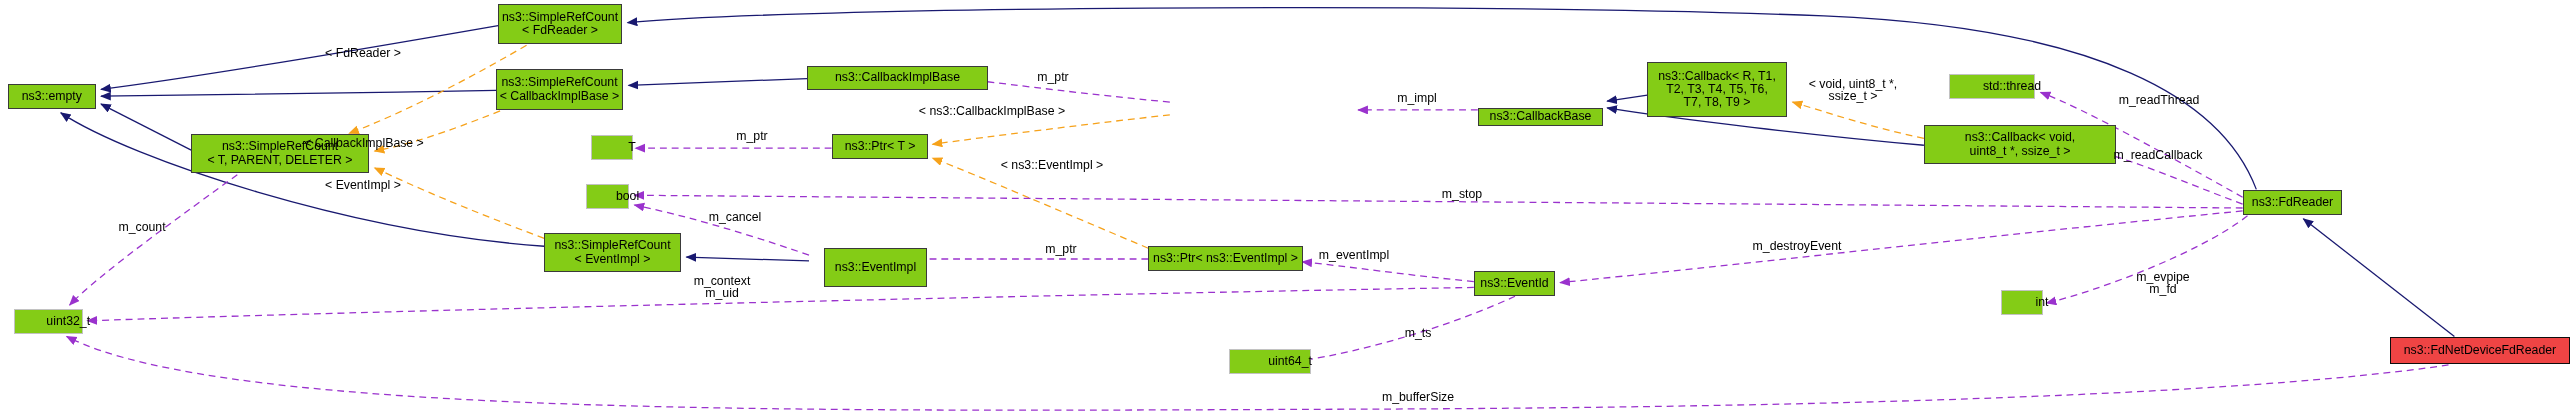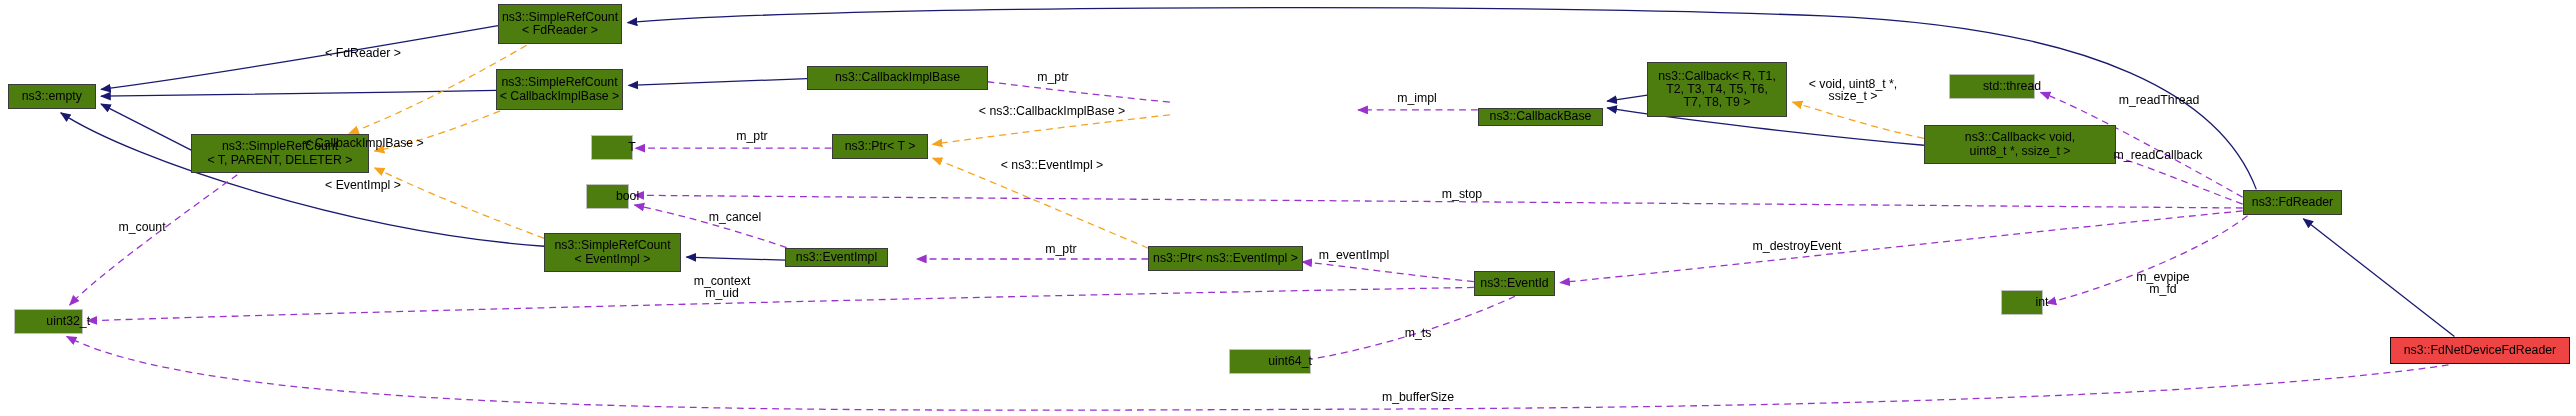--- a/index.html
+++ b/index.html
@@ -2,21 +2,21 @@
 <html><head>
 <meta charset="utf-8">
 <style>
   html, body { margin:0; padding:0; background:#ffffff; }
   .wrap {
     position:relative; width:2576px; height:417px; overflow:hidden;
     font-family:"Liberation Sans", sans-serif; background:#ffffff;
   }
   svg.edges { position:absolute; left:0; top:0; }
   .node {
-    position:absolute; box-sizing:border-box; background:#4d7c0f;
+    position:absolute; box-sizing:border-box; background:#84cc16;
     border:1.4px solid #3a3a3a; display:flex; flex-direction:column;
     align-items:center; justify-content:center; text-align:center;
     font-size:12.3px; line-height:13.2px; color:#000; white-space:nowrap; z-index:2;
   }
   .node.ext { border:1.2px solid #c2c2c2;padding-left:40px; }
   .node.focal { background:#ef4444; border:1.6px solid #0d0d0d; }
   .elabel {
     position:absolute; transform:translateX(-50%); text-align:center;
     font-size:12.3px; line-height:12.3px; color:#000; white-space:nowrap; z-index:3;
   }
@@ -113,21 +113,21 @@
 
   <div class="node ext" style="left:586px;top:184px;width:43px;height:24.5px">
     <div>bool</div>
   </div>
 
   <div class="node" style="left:544px;top:233px;width:137px;height:39px">
     <div>ns3::SimpleRefCount</div>
     <div>&lt; EventImpl &gt;</div>
   </div>
 
-  <div class="node" style="left:785px;top:248px;width:103px;height:19px">
+  <div class="node" style="left:824px;top:248px;width:103px;height:39px">
     <div>ns3::EventImpl</div>
   </div>
 
 
   <div class="node" style="left:1148px;top:246px;width:155px;height:24.5px">
     <div>ns3::Ptr&lt; ns3::EventImpl &gt;</div>
   </div>
 
   <div class="node" style="left:1478px;top:108px;width:125px;height:18px">
     <div>ns3::CallbackBase</div>
@@ -174,21 +174,21 @@
 
   <div class="elabel" style="left:363px;top:47px">
     <div>&lt; FdReader &gt;</div>
   </div>
   <div class="elabel" style="left:364px;top:137px">
     <div>&lt; CallbackImplBase &gt;</div>
   </div>
   <div class="elabel" style="left:363px;top:179px">
     <div>&lt; EventImpl &gt;</div>
   </div>
-  <div class="elabel" style="left:1052px;top:105px">
+  <div class="elabel" style="left:992px;top:105px">
     <div>&lt; ns3::CallbackImplBase &gt;</div>
   </div>
   <div class="elabel" style="left:1052px;top:159px">
     <div>&lt; ns3::EventImpl &gt;</div>
   </div>
   <div class="elabel" style="left:1853px;top:78px">
     <div>&lt; void, uint8_t *,</div>
     <div>ssize_t &gt;</div>
   </div>
   <div class="elabel" style="left:752px;top:130px">

